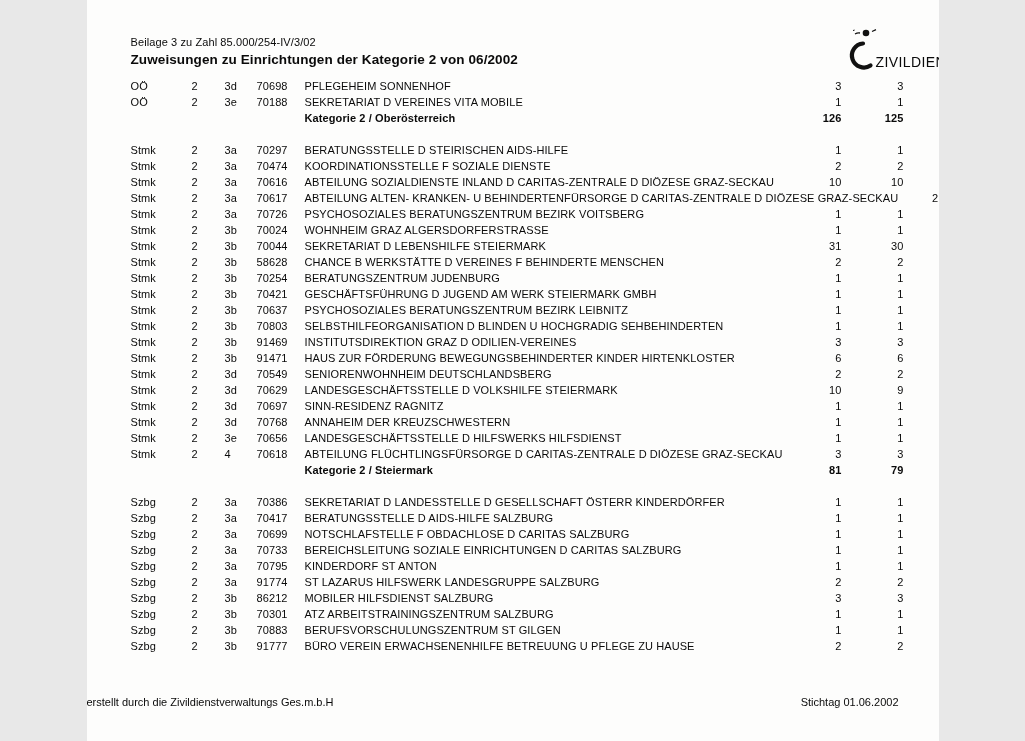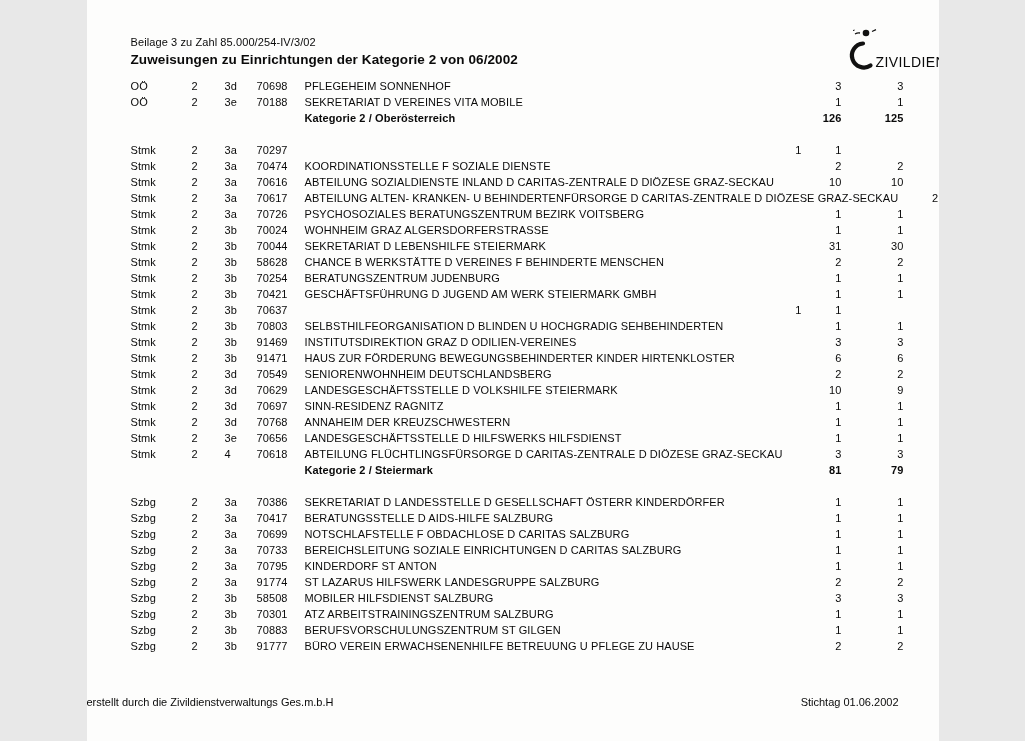--- a/index.html
+++ b/index.html
@@ -130,20 +130,21 @@
     <span class="c-n1">126</span>
     <span class="c-n2">125</span>
   </div>
       </div>
       <div class="section">
         <div class="row">
     <span class="c-region">Stmk</span>
     <span class="c-cat">2</span>
     <span class="c-sub">3a</span>
     <span class="c-code">70297</span>
+    <span class="c-name">BERATUNGSSTELLE D STEIRISCHEN AIDS-HILFE</span>
     <span class="c-n1">1</span>
     <span class="c-n2">1</span>
   </div>
         <div class="row">
     <span class="c-region">Stmk</span>
     <span class="c-cat">2</span>
     <span class="c-sub">3a</span>
     <span class="c-code">70474</span>
     <span class="c-name">KOORDINATIONSSTELLE F SOZIALE DIENSTE</span>
     <span class="c-n1">2</span>
@@ -219,20 +220,21 @@
     <span class="c-code">70421</span>
     <span class="c-name">GESCHÄFTSFÜHRUNG D JUGEND AM WERK STEIERMARK GMBH</span>
     <span class="c-n1">1</span>
     <span class="c-n2">1</span>
   </div>
         <div class="row">
     <span class="c-region">Stmk</span>
     <span class="c-cat">2</span>
     <span class="c-sub">3b</span>
     <span class="c-code">70637</span>
+    <span class="c-name">PSYCHOSOZIALES BERATUNGSZENTRUM BEZIRK LEIBNITZ</span>
     <span class="c-n1">1</span>
     <span class="c-n2">1</span>
   </div>
         <div class="row">
     <span class="c-region">Stmk</span>
     <span class="c-cat">2</span>
     <span class="c-sub">3b</span>
     <span class="c-code">70803</span>
     <span class="c-name">SELBSTHILFEORGANISATION D BLINDEN U HOCHGRADIG SEHBEHINDERTEN</span>
     <span class="c-n1">1</span>
@@ -372,21 +374,21 @@
     <span class="c-sub">3a</span>
     <span class="c-code">91774</span>
     <span class="c-name">ST LAZARUS HILFSWERK LANDESGRUPPE SALZBURG</span>
     <span class="c-n1">2</span>
     <span class="c-n2">2</span>
   </div>
         <div class="row">
     <span class="c-region">Szbg</span>
     <span class="c-cat">2</span>
     <span class="c-sub">3b</span>
-    <span class="c-code">58508</span>
+    <span class="c-code">86212</span>
     <span class="c-name">MOBILER HILFSDIENST SALZBURG</span>
     <span class="c-n1">3</span>
     <span class="c-n2">3</span>
   </div>
         <div class="row">
     <span class="c-region">Szbg</span>
     <span class="c-cat">2</span>
     <span class="c-sub">3b</span>
     <span class="c-code">70301</span>
     <span class="c-name">ATZ ARBEITSTRAININGSZENTRUM SALZBURG</span>

